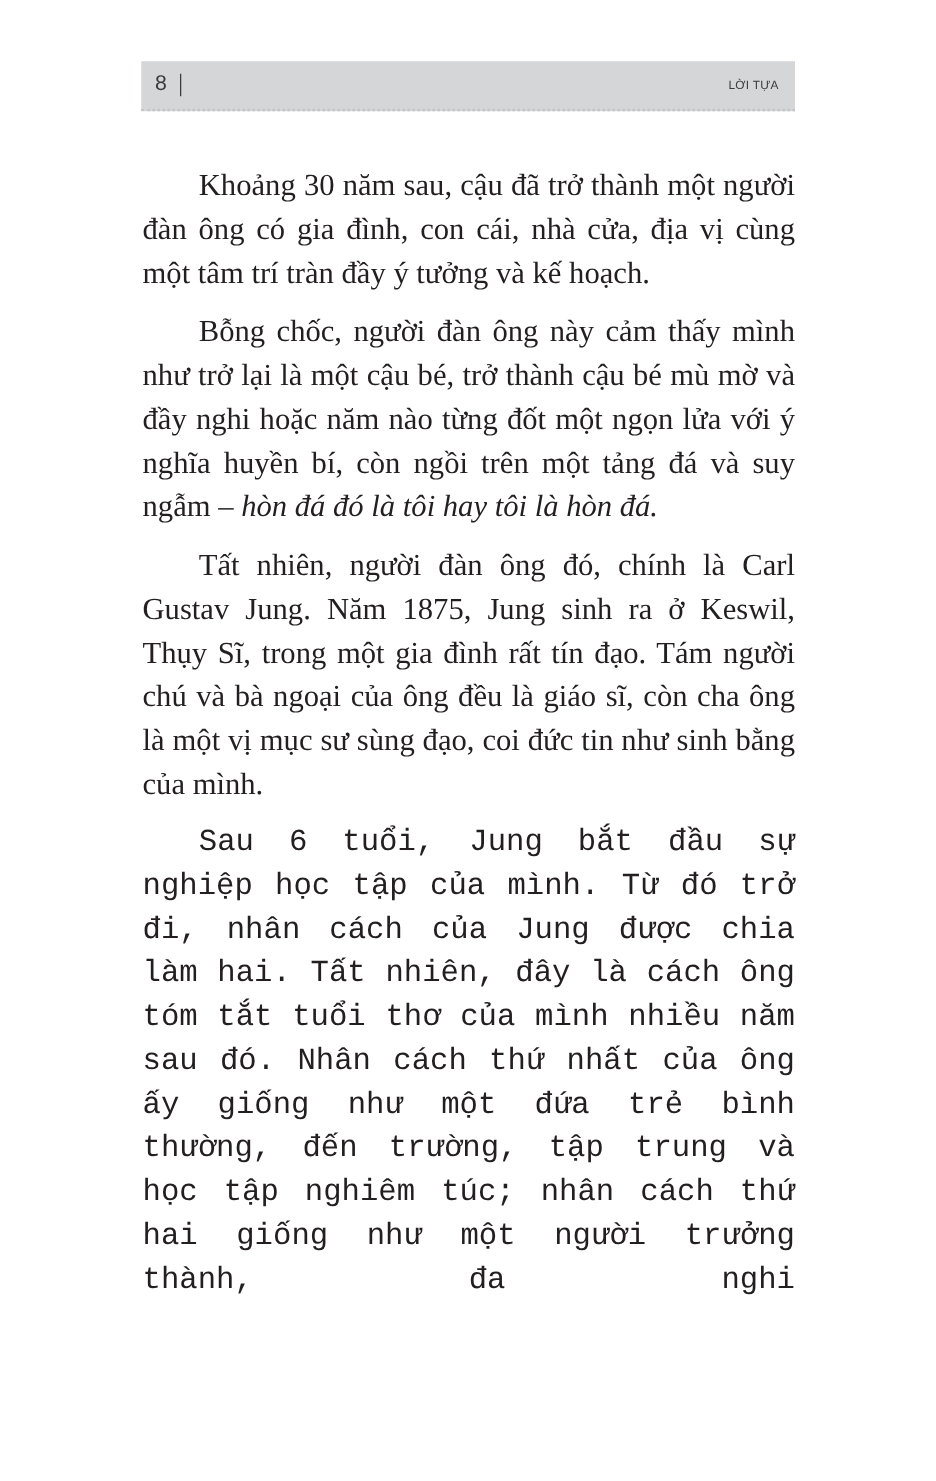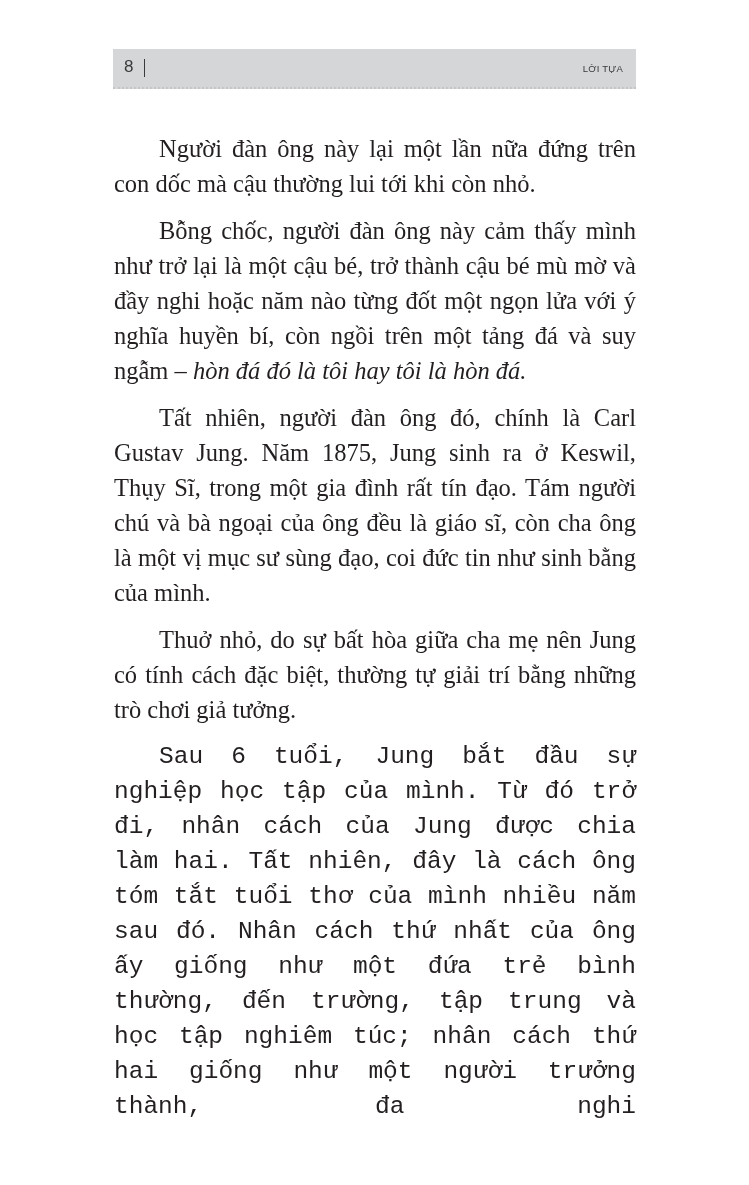--- a/index.html
+++ b/index.html
@@ -76,18 +76,17 @@
 </head>
 <body>
 
 <div class="running-header">
   <span class="page-number">8</span>
   <span class="header-divider"></span>
   <span class="section-title">LỜI TỰA</span>
 </div>
 
 <div class="body-text">
-  <p class="paragraph">Người đàn ông này lại một lần nữa đứng trên con dốc mà cậu thường lui tới khi còn nhỏ.</p>
+  <p class="paragraph">Khoảng 30 năm sau, cậu đã trở thành một người đàn ông có gia đình, con cái, nhà cửa, địa vị cùng một tâm trí tràn đầy ý tưởng và kế hoạch.</p>
   <p class="paragraph"><span>Bỗng chốc, người đàn ông này cảm thấy mình như trở lại là một cậu bé, trở thành cậu bé mù mờ và đầy nghi hoặc năm nào từng đốt một ngọn lửa với ý nghĩa huyền bí, còn ngồi trên một tảng đá và suy ngẫm – </span><span class="italic">hòn đá đó là tôi hay tôi là hòn đá.</span></p>
   <p class="paragraph">Tất nhiên, người đàn ông đó, chính là Carl Gustav Jung. Năm 1875, Jung sinh ra ở Keswil, Thụy Sĩ, trong một gia đình rất tín đạo. Tám người chú và bà ngoại của ông đều là giáo sĩ, còn cha ông là một vị mục sư sùng đạo, coi đức tin như sinh bằng của mình.</p>
-  <p class="paragraph">Thuở nhỏ, do sự bất hòa giữa cha mẹ nên Jung có tính cách đặc biệt, thường tự giải trí bằng những trò chơi giả tưởng.</p>
   <p class="paragraph last">Sau 6 tuổi, Jung bắt đầu sự nghiệp học tập của mình. Từ đó trở đi, nhân cách của Jung được chia làm hai. Tất nhiên, đây là cách ông tóm tắt tuổi thơ của mình nhiều năm sau đó. Nhân cách thứ nhất của ông ấy giống như một đứa trẻ bình thường, đến trường, tập trung và học tập nghiêm túc; nhân cách thứ hai giống như một người trưởng thành, đa nghi</p>
 </div>
 
 </body></html>

